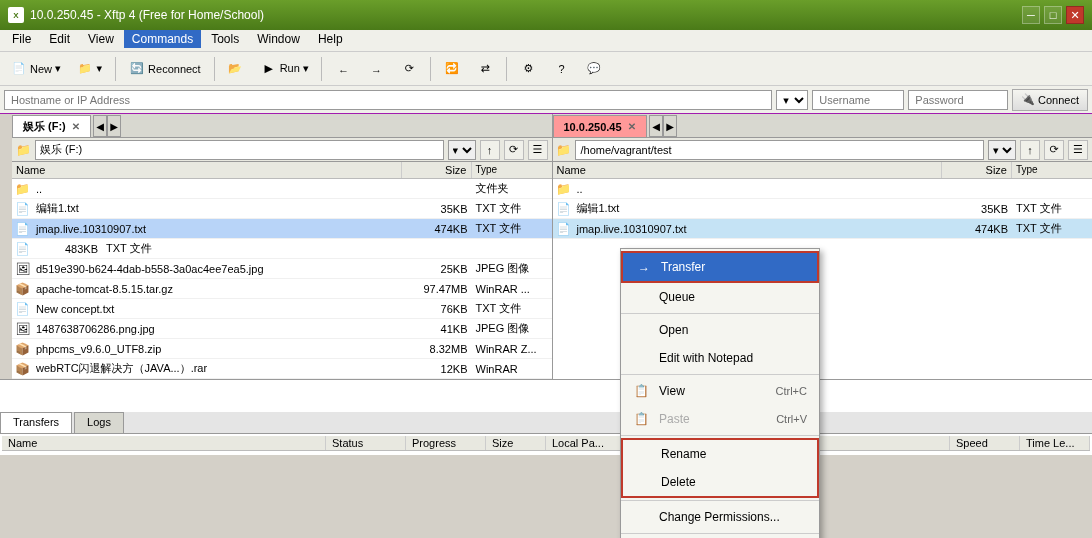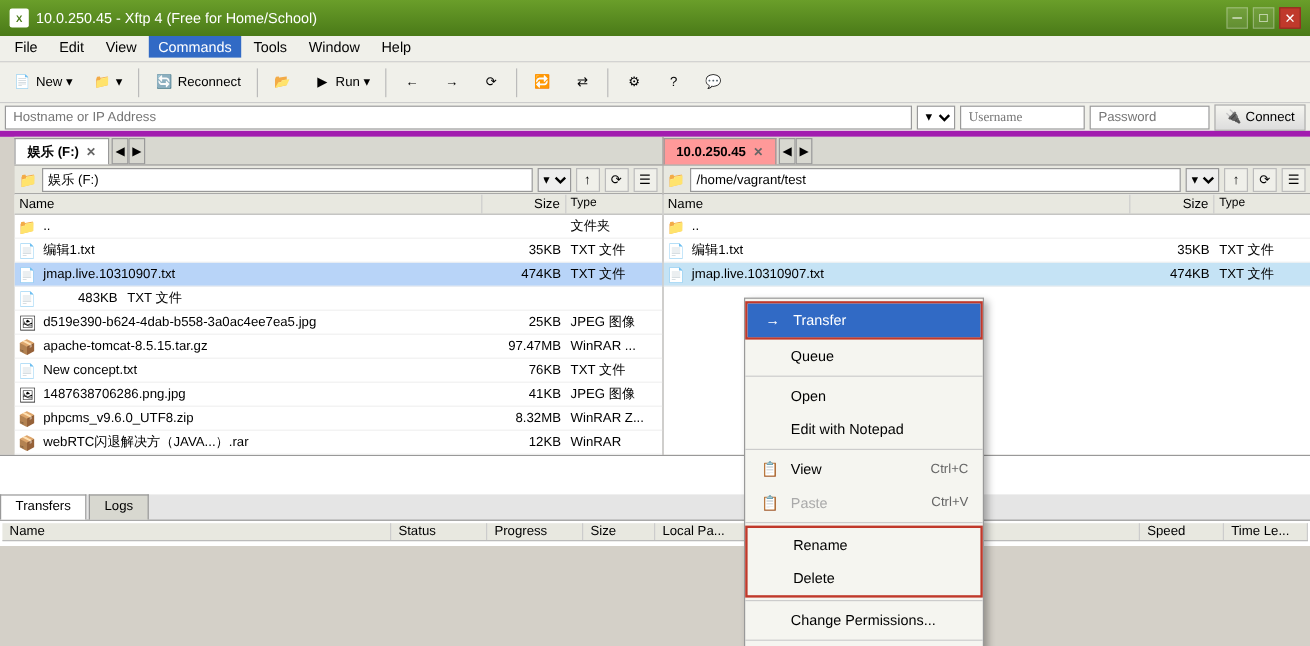--- a/index.html
+++ b/index.html
@@ -61,21 +61,21 @@
     .tb-icon { width: 16px; height: 16px; display: inline-flex; align-items: center; justify-content: center; }
     .tb-separator { width: 1px; height: 24px; background: #bbb; margin: 0 3px; }
 
     
     .address-bar {
       background: #f0f0ea;
       height: 28px;
       display: flex;
       align-items: center;
       padding: 0 4px;
-      border-bottom: 5px solid #a21caf;
+      border-bottom: 1px solid #a21caf;
       gap: 4px;
     }
     .addr-input {
       flex: 1;
       height: 20px;
       border: 1px solid #999;
       padding: 0 6px;
       font-size: 11px;
       background: white;
     }
@@ -321,21 +321,21 @@
   <div class="tb-btn">
     <span class="tb-icon">💬</span>
   </div>
 </div>
 
 <div class="address-bar">
   <input class="addr-input" type="text" placeholder="Hostname or IP Address" style="">
   <select class="addr-select">
     <option>▾</option>
   </select>
-  <input class="addr-input" type="text" style="width: 104px; flex: 0 0 auto; font-family: Liberation Serif, serif;" placeholder="Username">
+  <input class="addr-input" type="text" style="width: 92px; flex: 0 0 auto;" placeholder="Username">
   <input class="addr-input" type="password" style="width: 100px; flex: 0 0 auto;" placeholder="Password">
   <button class="connect-btn">
     <span>🔌</span>
     <span>Connect</span>
   </button>
 </div>
 
 <div style="display:flex; flex-direction:column; flex:1;padding-left:12px;">
 
   <div style="display:flex; background:#d8d8d0; border-bottom:1px solid #999; height:24px;">

